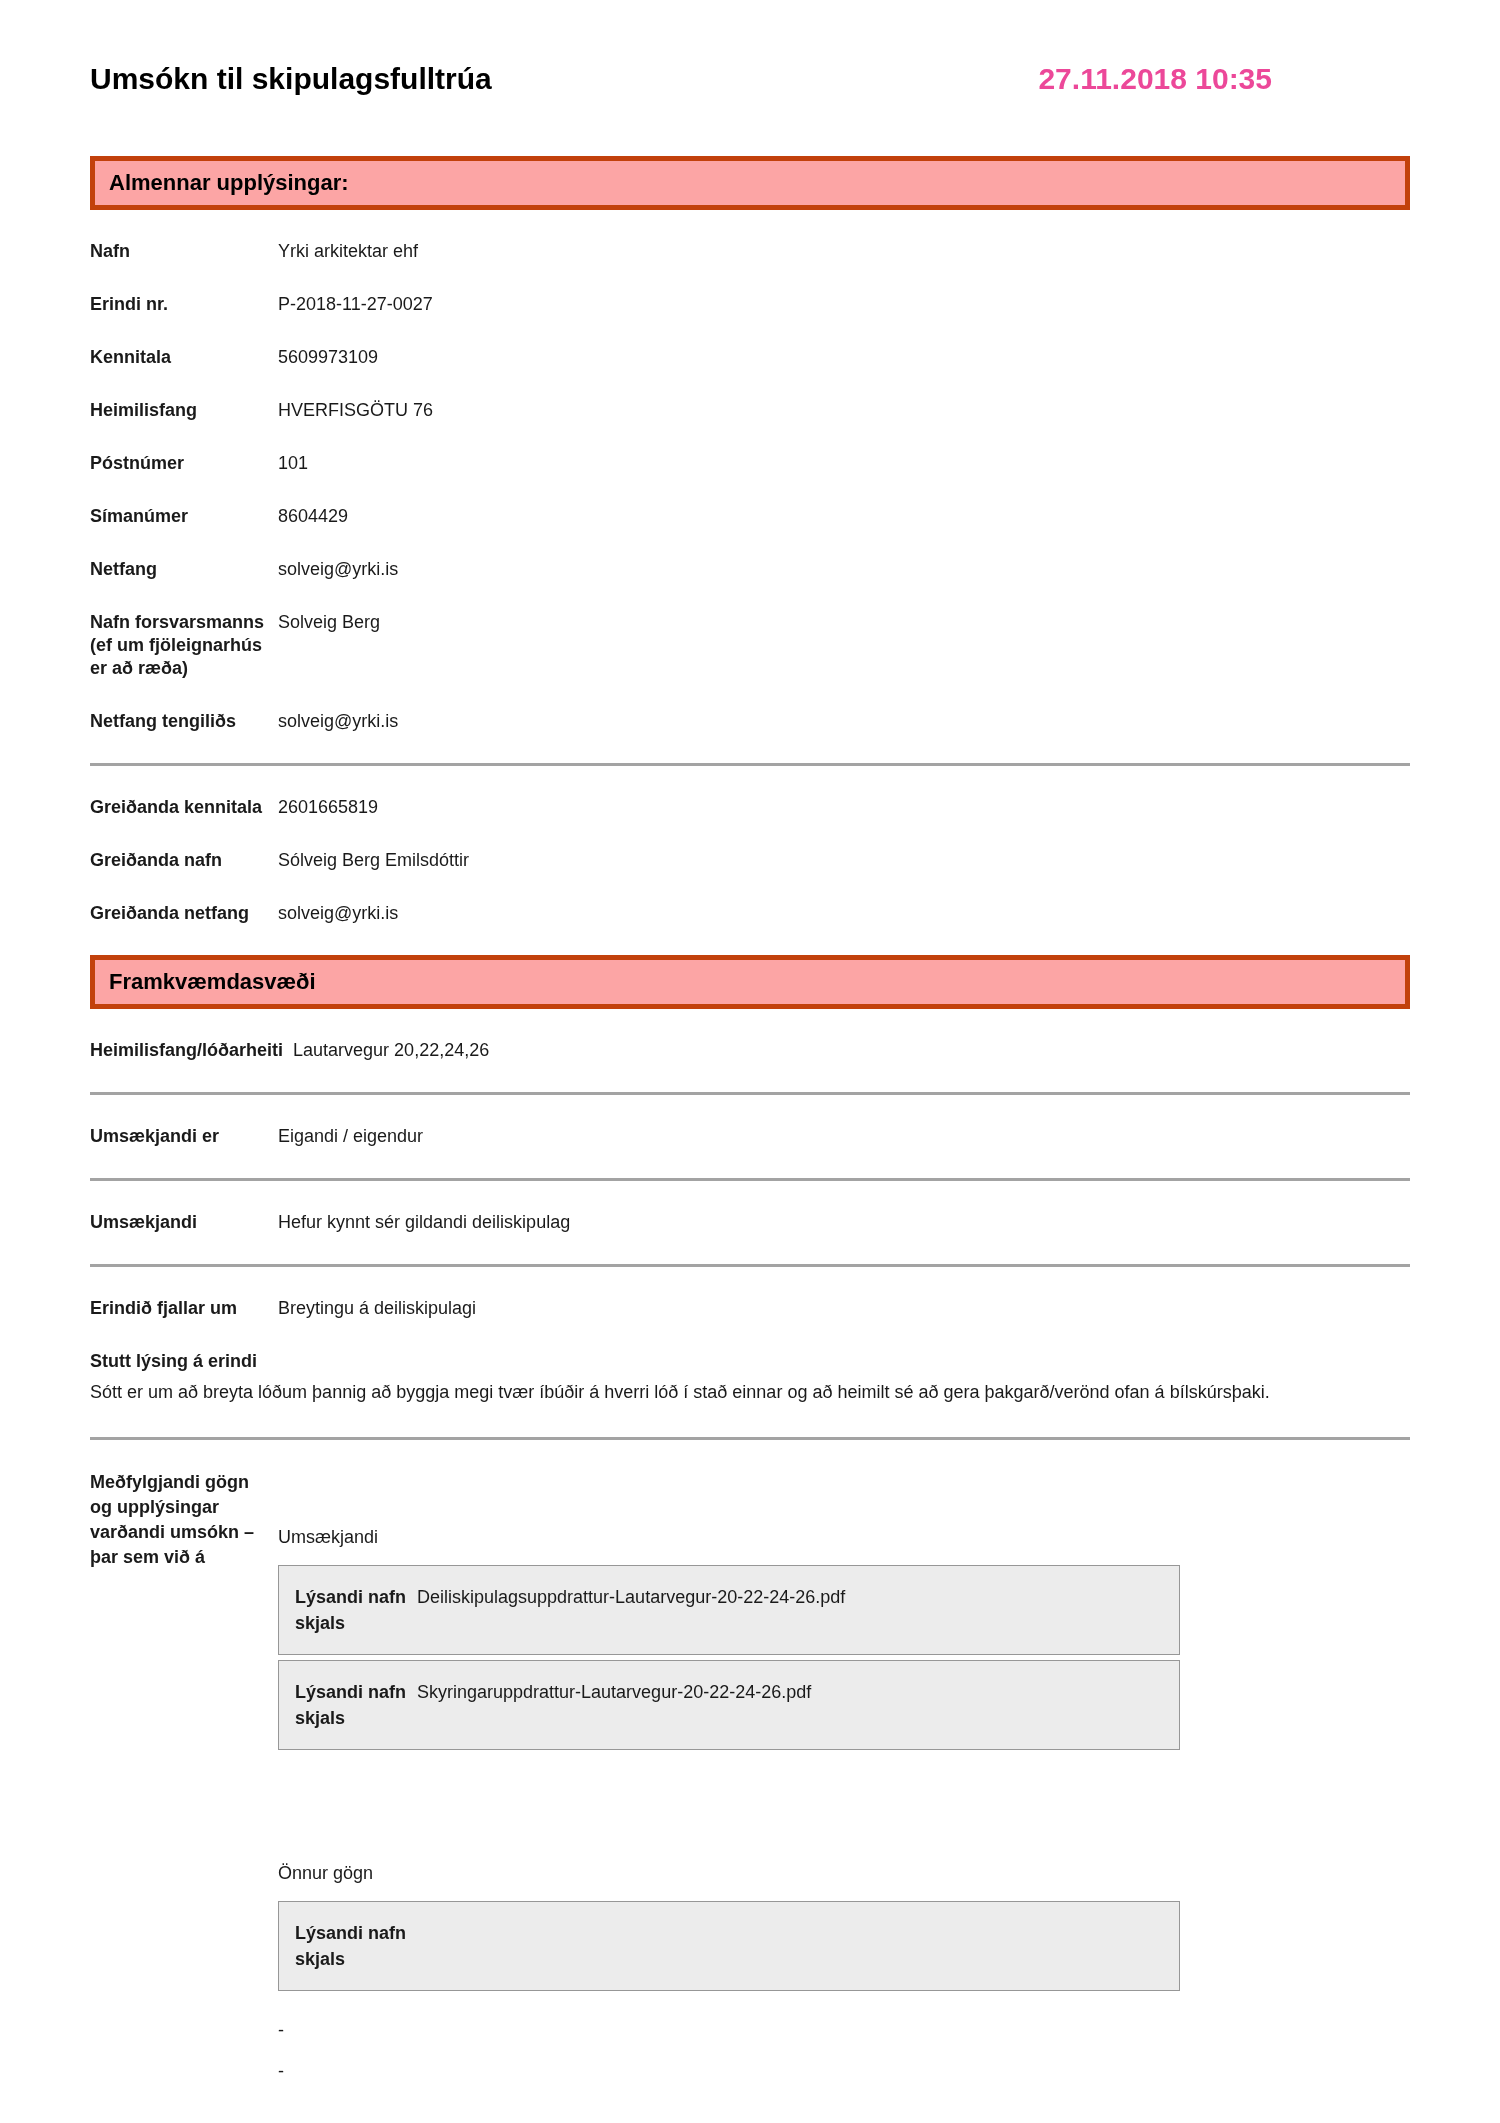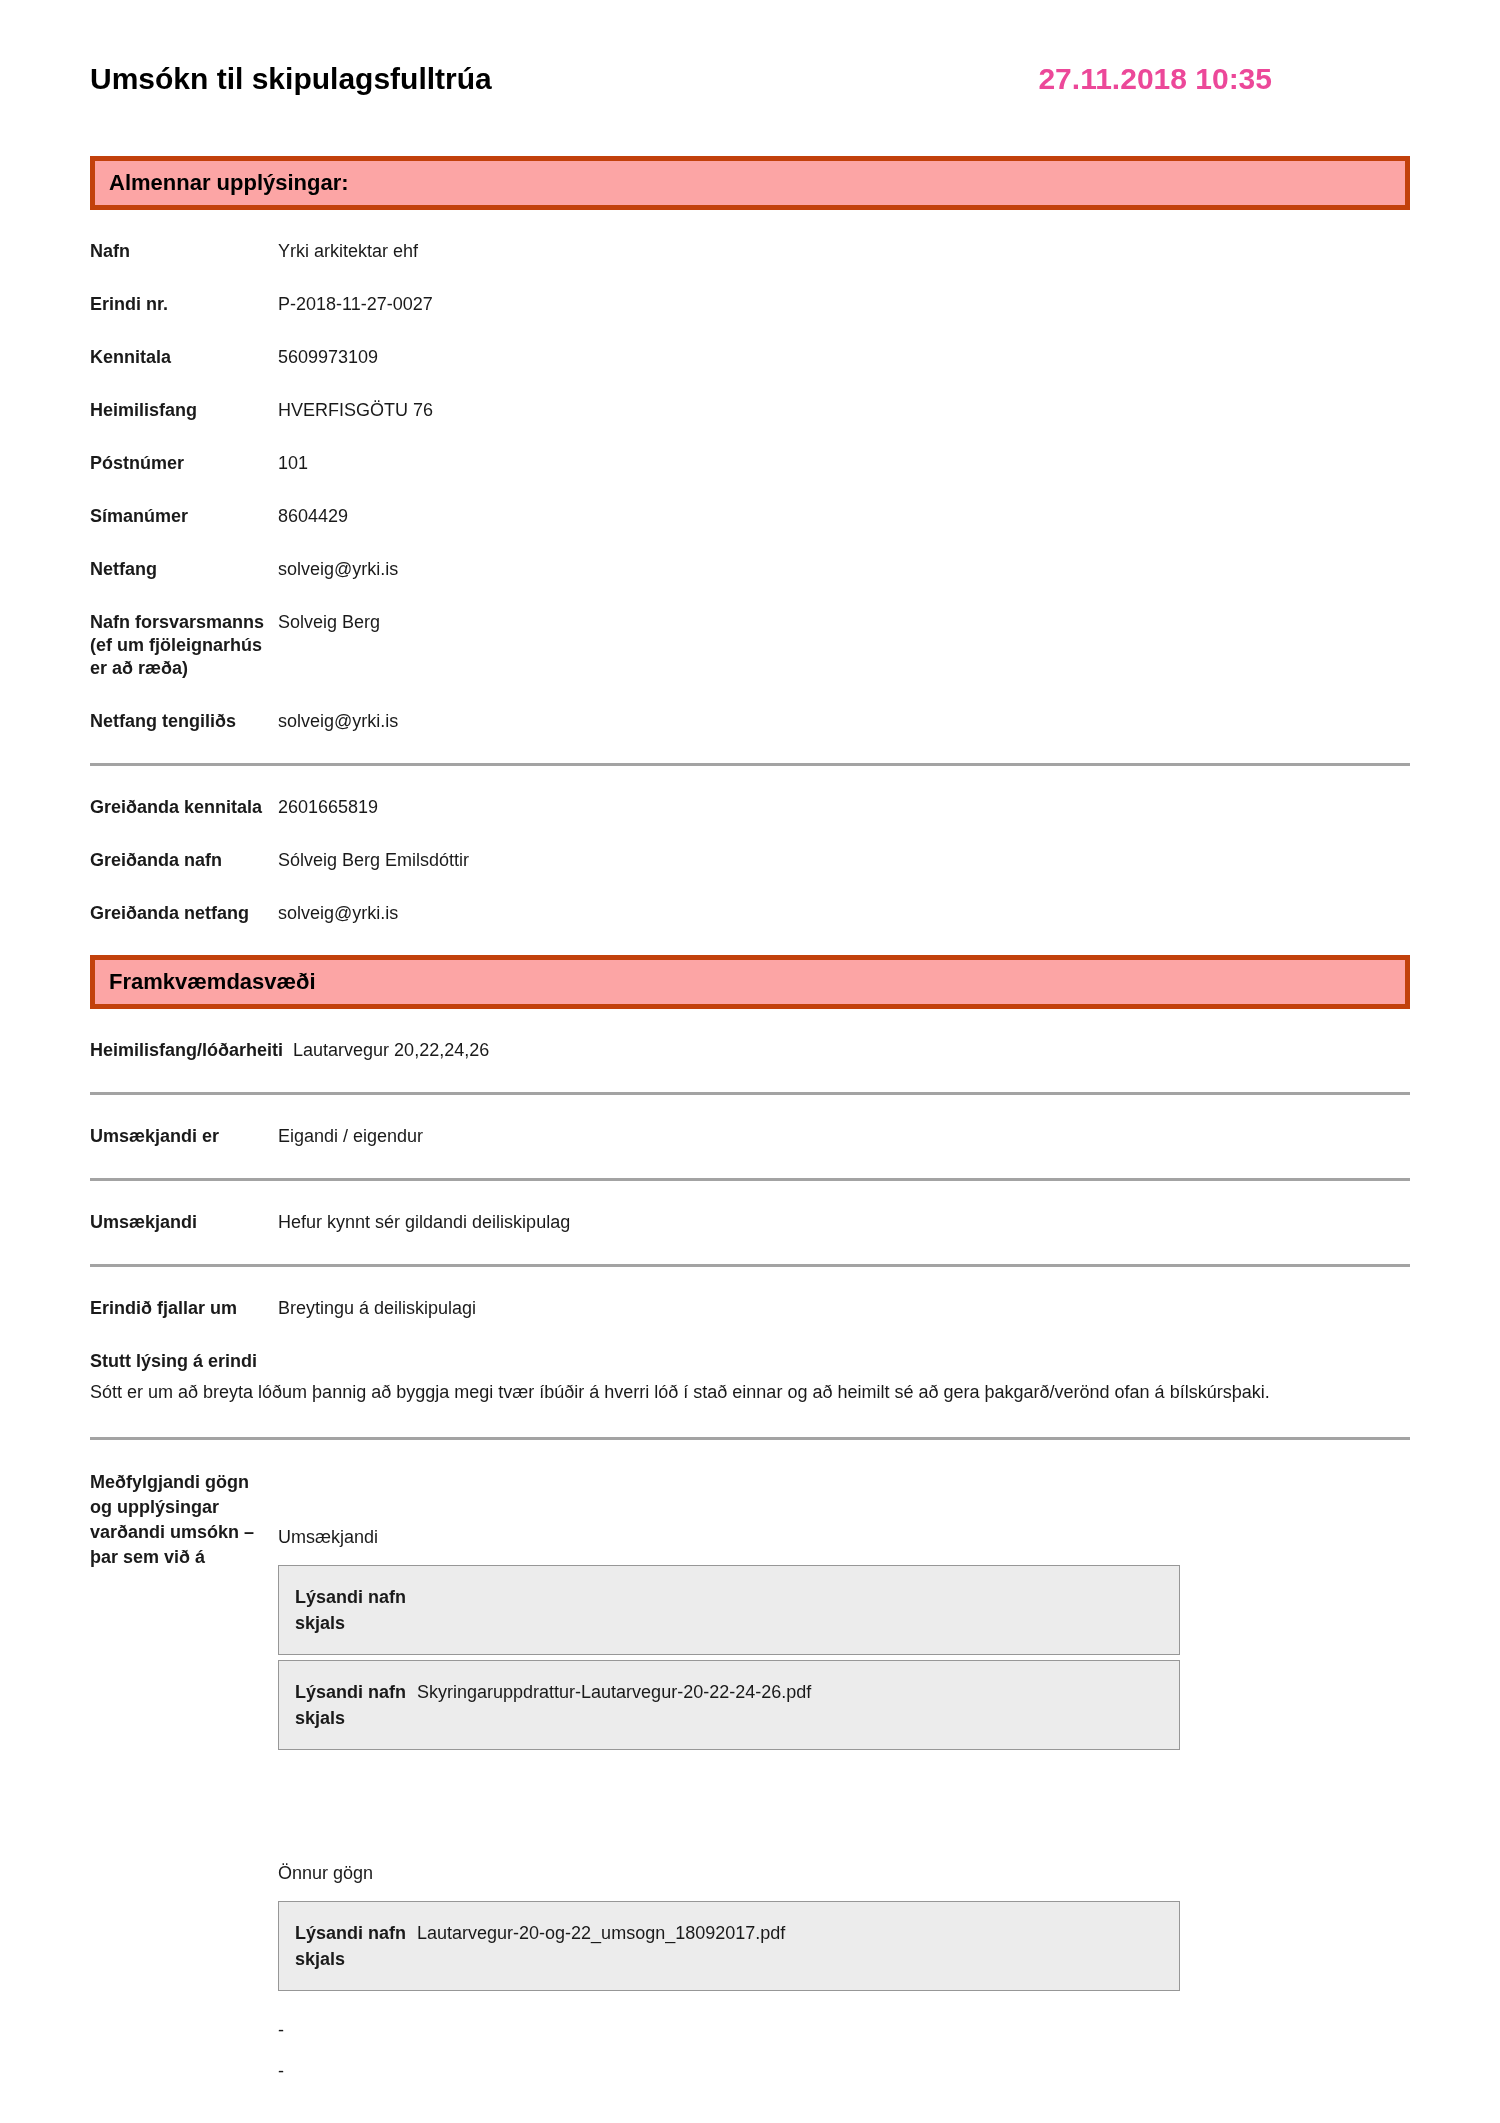--- a/index.html
+++ b/index.html
@@ -161,32 +161,32 @@
   <div class="divider"></div>
 
   <div class="attach">
     <div class="attach-label">Meðfylgjandi gögn og upplýsingar varðandi umsókn – þar sem við á</div>
     <div class="attach-content">
 
       <div class="group">
         <div class="group-title">Umsækjandi</div>
         <div class="file-box">
           <div class="file-label">Lýsandi nafn skjals</div>
+          <div class="file-name">Deiliskipulagsuppdrattur-Lautarvegur-20-22-24-26.pdf</div>
         </div>
         <div class="file-box">
           <div class="file-label">Lýsandi nafn skjals</div>
           <div class="file-name">Skyringaruppdrattur-Lautarvegur-20-22-24-26.pdf</div>
         </div>
       </div>
 
       <div class="group group-other">
         <div class="group-title">Önnur gögn</div>
         <div class="file-box">
           <div class="file-label">Lýsandi nafn skjals</div>
-          <div class="file-name">Lautarvegur-20-og-22_umsogn_18092017.pdf</div>
         </div>
       </div>
 
       <div class="dash-list">
         <div class="dash">-</div>
         <div class="dash">-</div>
       </div>
 
     </div>
   </div>

